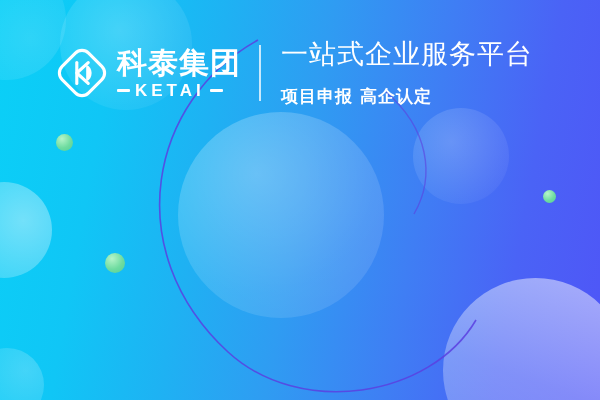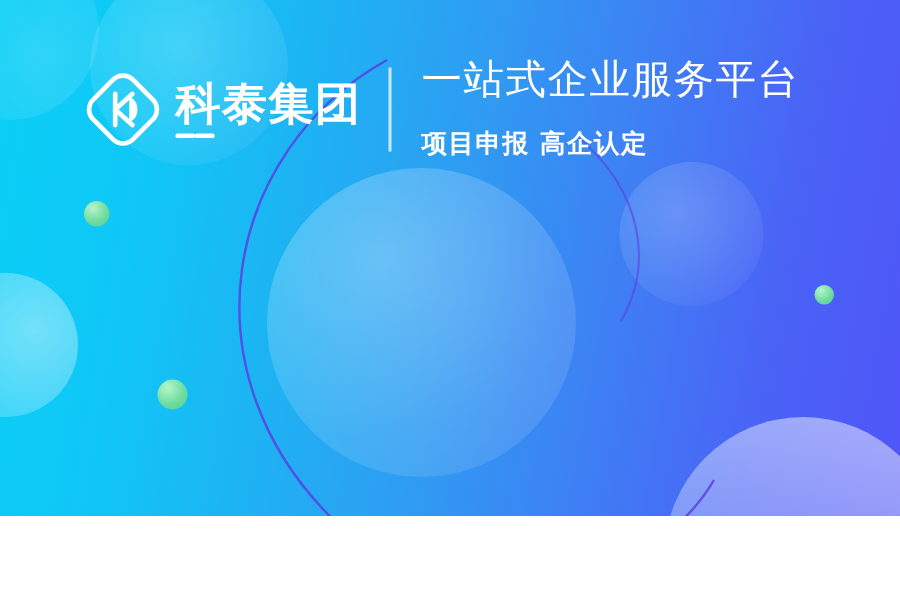--- a/index.html
+++ b/index.html
@@ -7,21 +7,21 @@
     padding: 0;
     background: #ffffff;
   }
   body {
     font-family: "Liberation Sans", "DejaVu Sans", sans-serif;
   }
 
   #banner {
     position: relative;
     width: 600px;
-    height: 344px;
+    height: 400px;
     overflow: hidden;
     background: linear-gradient(100deg,
                 #0ad0f7 0%,
                 #10c6f6 18%,
                 #1eb2f3 34%,
                 #2f9cf2 50%,
                 #3f7ef4 68%,
                 #4a63f6 84%,
                 #4f55f7 100%);
   }
@@ -265,20 +265,21 @@
         <rect x="14" y="14" width="72" height="72" rx="18" ry="18" transform="rotate(45 50 50)" fill="none" stroke="#ffffff" stroke-width="6"></rect>
         <path d="M 40 30 L 40 70" stroke="#ffffff" stroke-width="6" stroke-linecap="round" fill="none"></path>
         <path d="M 62 30 L 40 50 L 62 70" stroke="#ffffff" stroke-width="6" stroke-linecap="round" stroke-linejoin="round" fill="none"></path>
         <path d="M 58 34 L 58 66 C 72 62, 72 38, 58 34 Z" fill="#ffffff"></path>
       </svg>
 
       <div id="logo-words">
         <div id="logo-cn">科泰集团</div>
         <div id="logo-en-row">
           <span class="en-dash"></span>
+          <span id="logo-en">KETAI</span>
           <span class="en-dash"></span>
         </div>
       </div>
     </div>
 
     <div id="header-divider"></div>
 
     <div id="tagline-block">
       <div id="tagline-main">一站式企业服务平台</div>
       <div id="tagline-sub">项目申报 高企认定</div>

